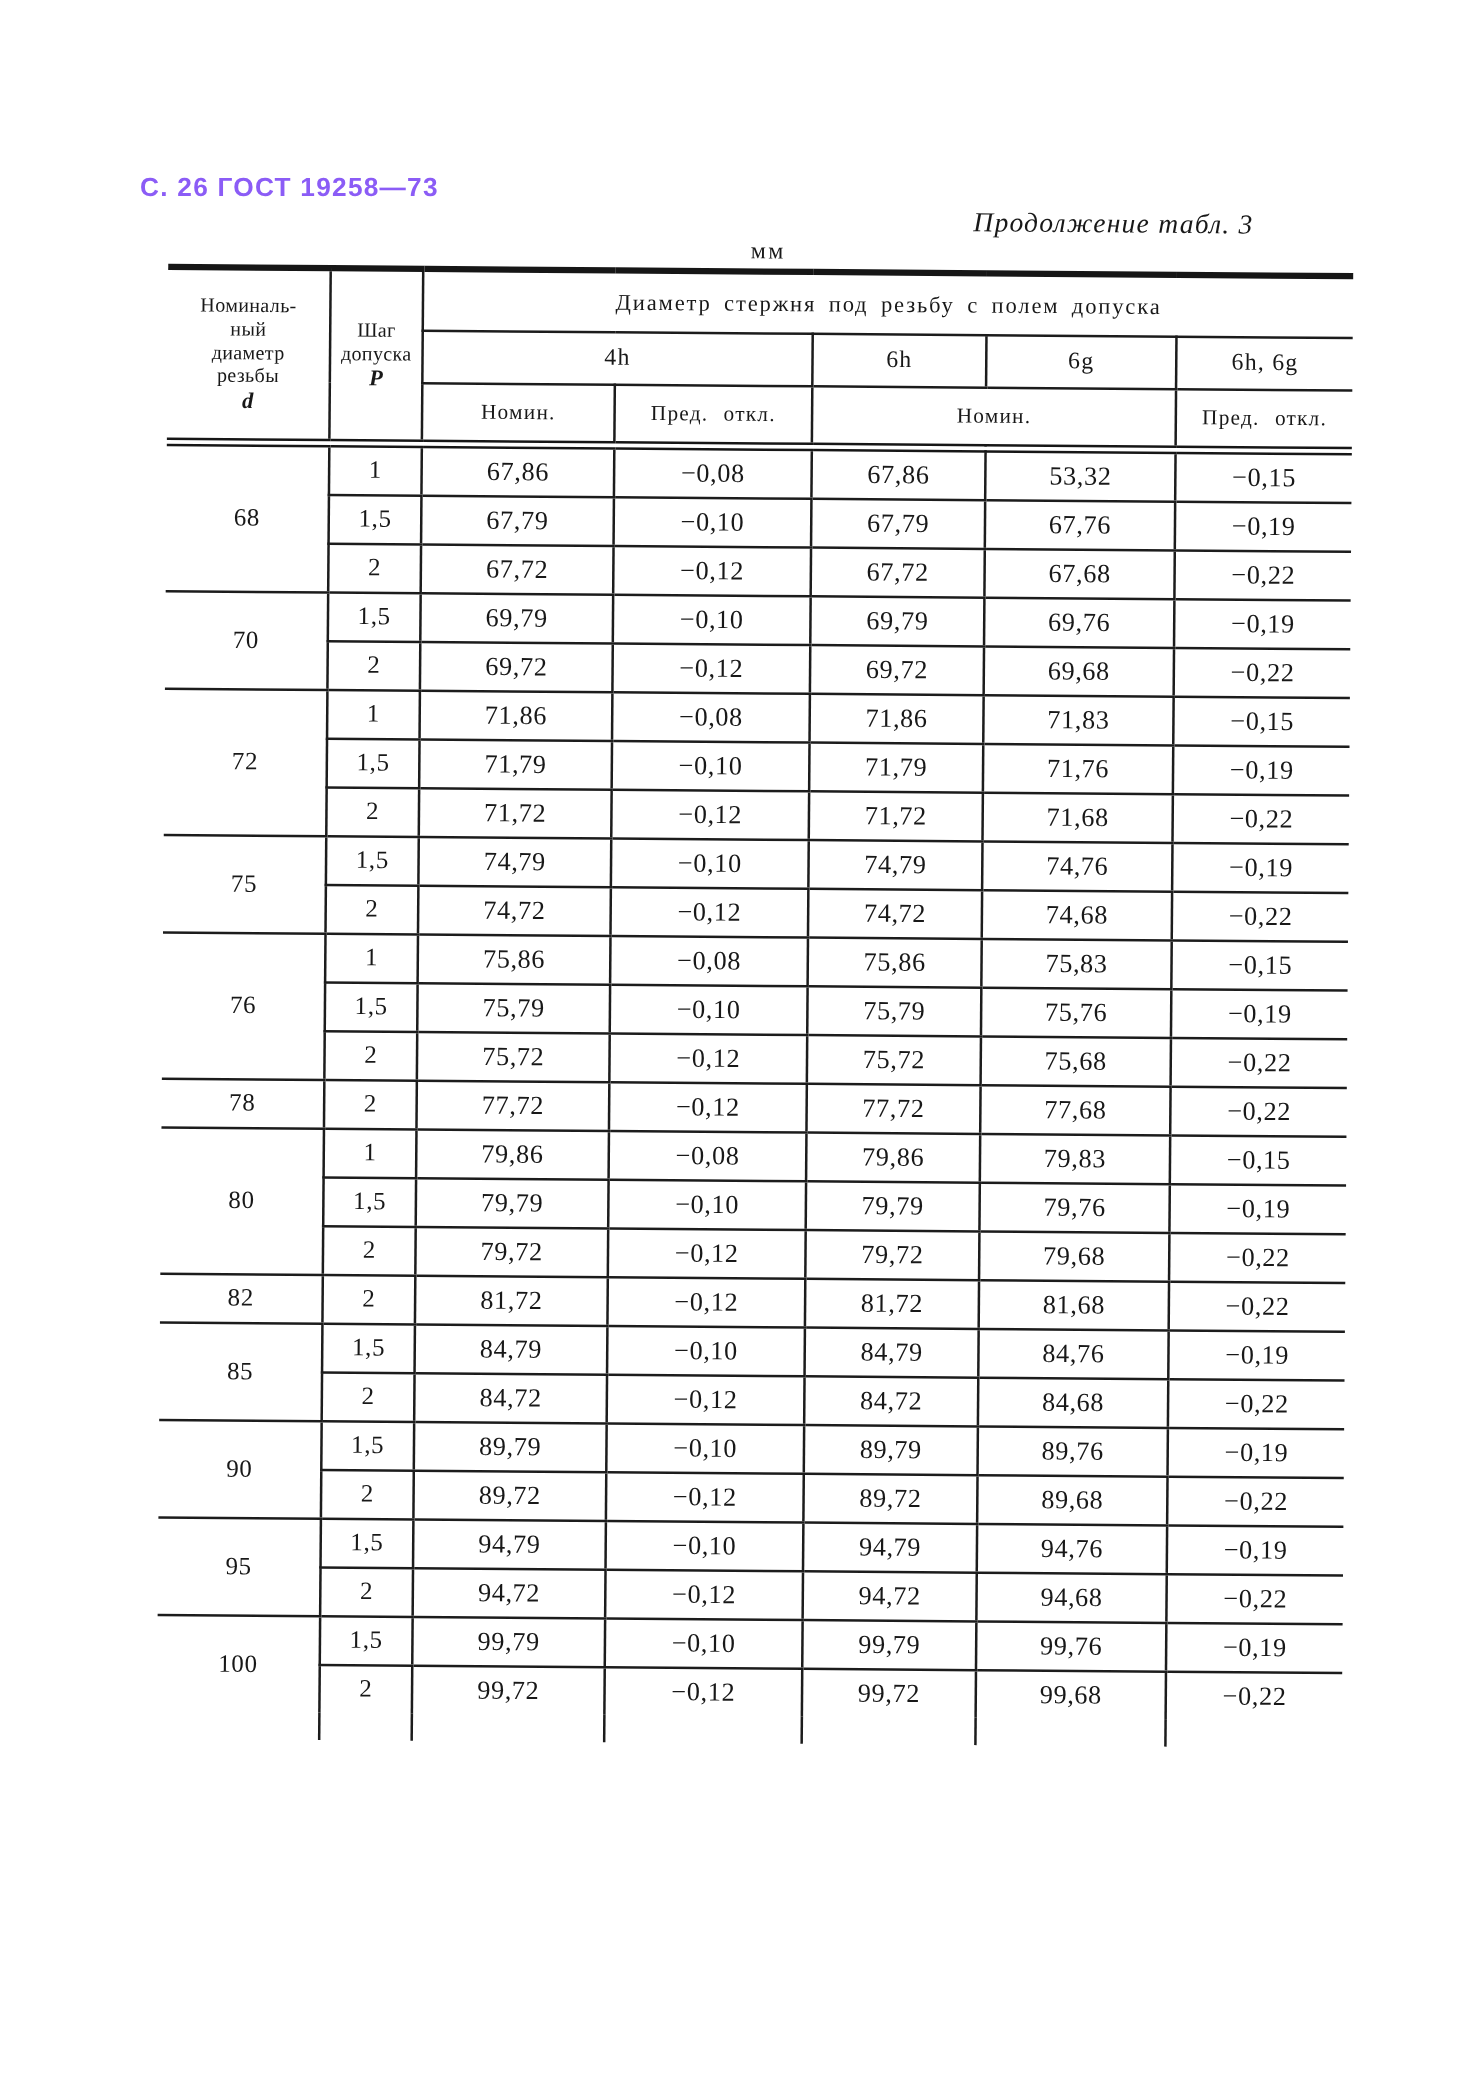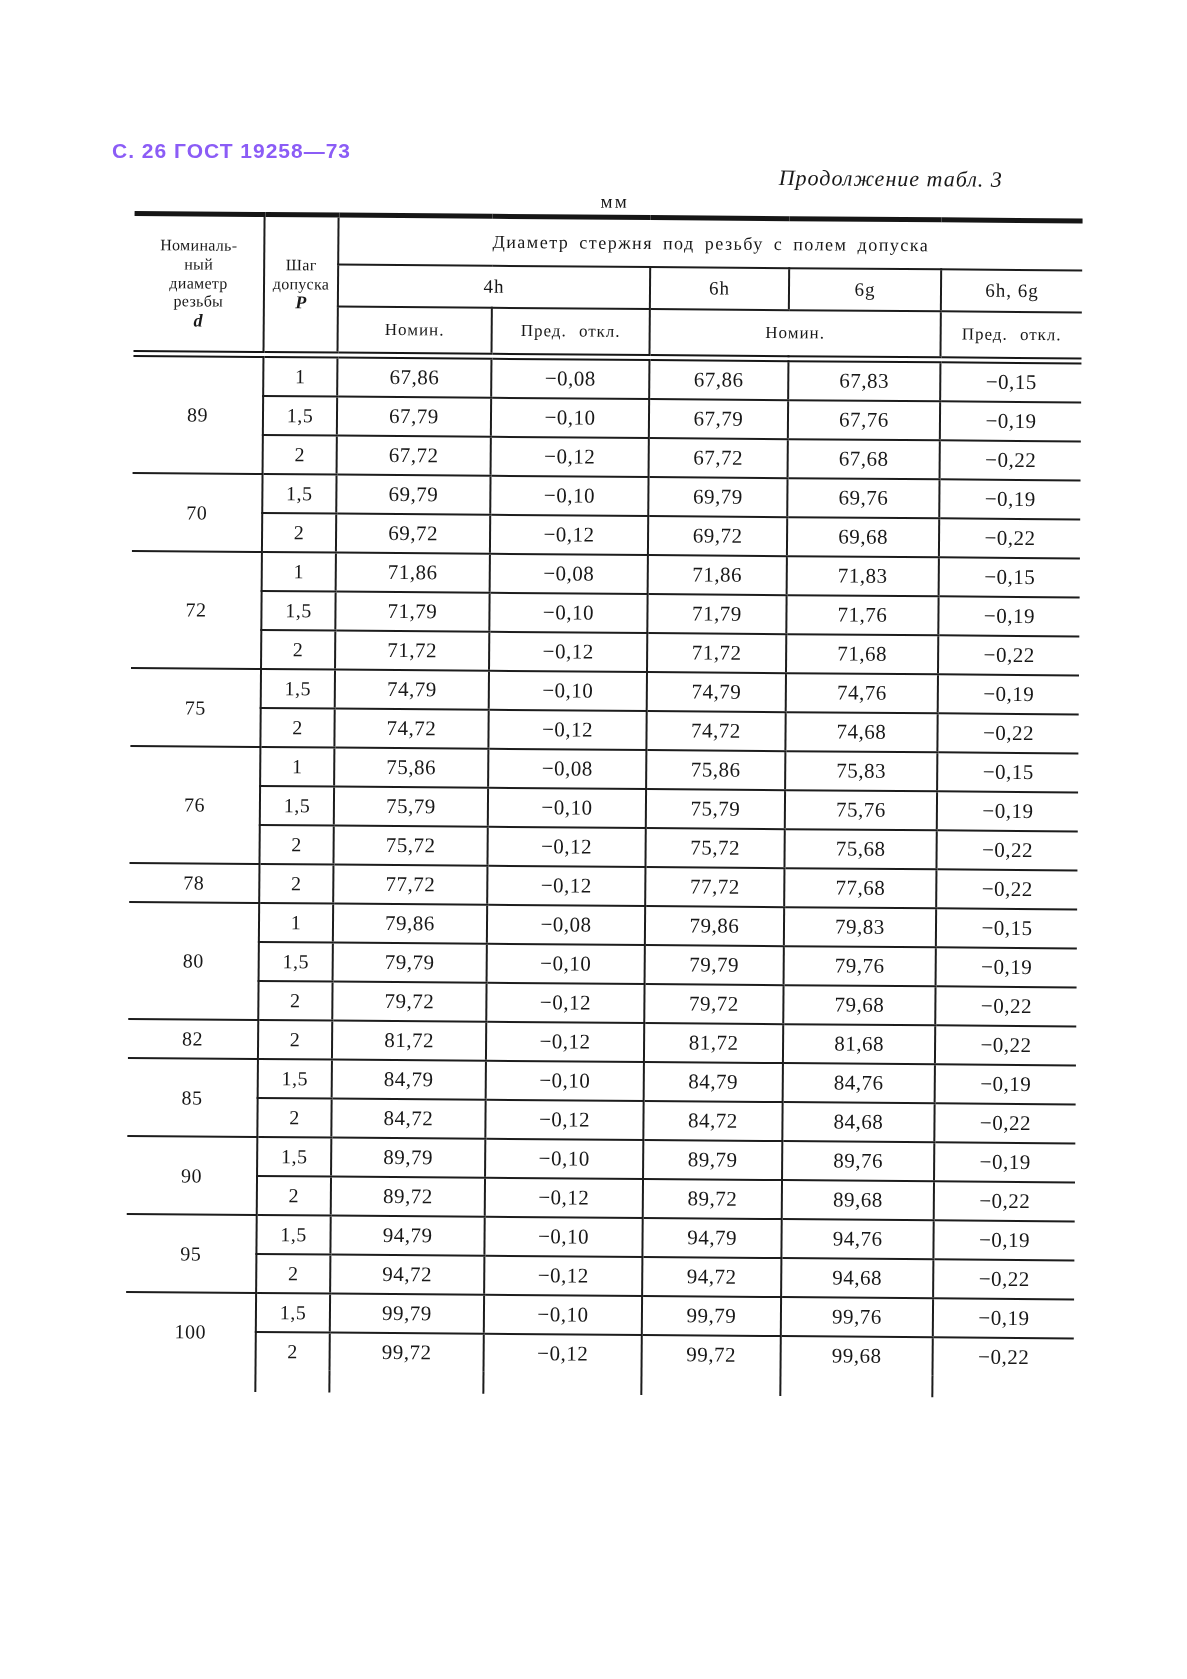--- a/index.html
+++ b/index.html
@@ -114,26 +114,26 @@
       </tr>
       <tr class="row-c">
         <th class="vl">Номин.</th>
         <th class="vl">Пред. откл.</th>
         <th colspan="2" class="vl">Номин.</th>
         <th class="vl">Пред. откл.</th>
       </tr>
     </thead>
     <tbody>
         <tr>
-          <td rowspan="3" class="c-d">89</td>
+          <td rowspan="3" class="c-d">68</td>
           <td class="c-p vl">1</td>
           <td class="c-n4 vl">67,86</td>
           <td class="c-d4 vl">−0,08</td>
           <td class="c-n6h vl">67,86</td>
-          <td class="c-n6g vl">67,83</td>
+          <td class="c-n6g vl">53,32</td>
           <td class="c-d6 vl">−0,15</td>
         </tr>
         <tr>
           <td class="c-p vl">1,5</td>
           <td class="c-n4 vl">67,79</td>
           <td class="c-d4 vl">−0,10</td>
           <td class="c-n6h vl">67,79</td>
           <td class="c-n6g vl">67,76</td>
           <td class="c-d6 vl">−0,19</td>
         </tr>

